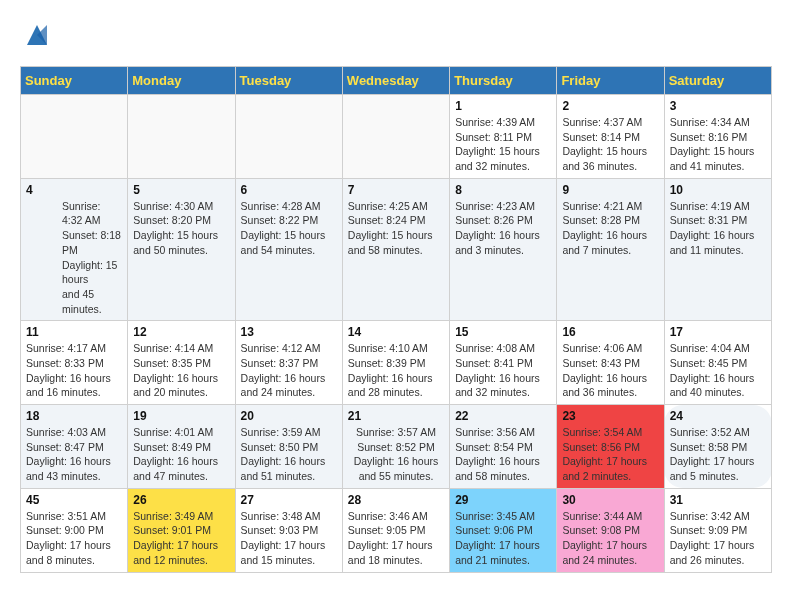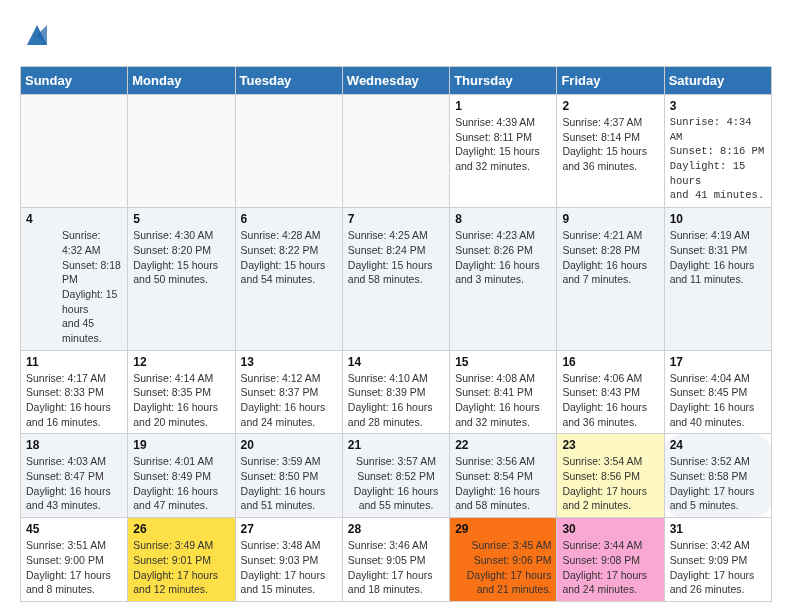--- a/index.html
+++ b/index.html
@@ -44,21 +44,21 @@
       font-size: 16px;
       color: #555;
     }
     .calendar {
       width: 100%;
       border-collapse: collapse;
       font-size: 11px;
     }
     .calendar thead th {
       background-color: #2e74b5;
-      color: #ffffff;
+      color: #fde047;
       padding: 6px 4px;
       text-align: left;
       font-size: 13px;
       font-weight: bold;
       border: 1px solid #ccc;
     }
     .calendar tbody td {
       vertical-align: top;
       padding: 4px 5px;
       border: 1px solid #d0d0d0;
@@ -135,21 +135,21 @@
         </td>
         <td style="background: rgb(255, 255, 255);">
           <div class="day-num">2</div>
           <div class="day-info" style="white-space: pre-line;">Sunrise: 4:37 AM
 Sunset: 8:14 PM
 Daylight: 15 hours
 and 36 minutes.</div>
         </td>
         <td style="background: rgb(255, 255, 255);">
           <div class="day-num">3</div>
-          <div class="day-info" style="white-space: pre-line; font-family: Liberation Mono, monospace;">Sunrise: 4:34 AM
+          <div class="day-info" style="white-space: pre-line;">Sunrise: 4:34 AM
 Sunset: 8:16 PM
 Daylight: 15 hours
 and 41 minutes.</div>
         </td>
       </tr>
       <tr>
         <td style="background: rgb(240, 244, 248);">
           <div class="day-num">4</div>
           <div class="day-info" style="white-space: pre-line; margin-left: 36px;">Sunrise: 4:32 AM
 Sunset: 8:18 PM
@@ -279,21 +279,21 @@
 Daylight: 16 hours
 and 55 minutes.</div>
         </td>
         <td style="background: rgb(240, 244, 248);">
           <div class="day-num">22</div>
           <div class="day-info" style="white-space: pre-line;">Sunrise: 3:56 AM
 Sunset: 8:54 PM
 Daylight: 16 hours
 and 58 minutes.</div>
         </td>
-        <td style="background: #fef9c3;">
+        <td style="background: #ef4444;">
           <div class="day-num">23</div>
           <div class="day-info" style="white-space: pre-line;">Sunrise: 3:54 AM
 Sunset: 8:56 PM
 Daylight: 17 hours
 and 2 minutes.</div>
         </td>
         <td style="background: rgb(240, 244, 248); border-radius: 19px;">
           <div class="day-num">24</div>
           <div class="day-info" style="white-space: pre-line;">Sunrise: 3:52 AM
 Sunset: 8:58 PM
@@ -323,23 +323,23 @@
 Daylight: 17 hours
 and 15 minutes.</div>
         </td>
         <td style="background: rgb(255, 255, 255);">
           <div class="day-num">28</div>
           <div class="day-info" style="white-space: pre-line;">Sunrise: 3:46 AM
 Sunset: 9:05 PM
 Daylight: 17 hours
 and 18 minutes.</div>
         </td>
-        <td style="background: #f97316; margin-top: 15px;">
+        <td style="background: #7dd3fc; margin-top: 15px;">
           <div class="day-num">29</div>
-          <div class="day-info" style="white-space: pre-line; text-align: right;">Sunrise: 3:45 AM
+          <div class="day-info" style="white-space: pre-line;">Sunrise: 3:45 AM
 Sunset: 9:06 PM
 Daylight: 17 hours
 and 21 minutes.</div>
         </td>
         <td style="background: #f9a8d4;">
           <div class="day-num">30</div>
           <div class="day-info" style="white-space: pre-line;">Sunrise: 3:44 AM
 Sunset: 9:08 PM
 Daylight: 17 hours
 and 24 minutes.</div>

